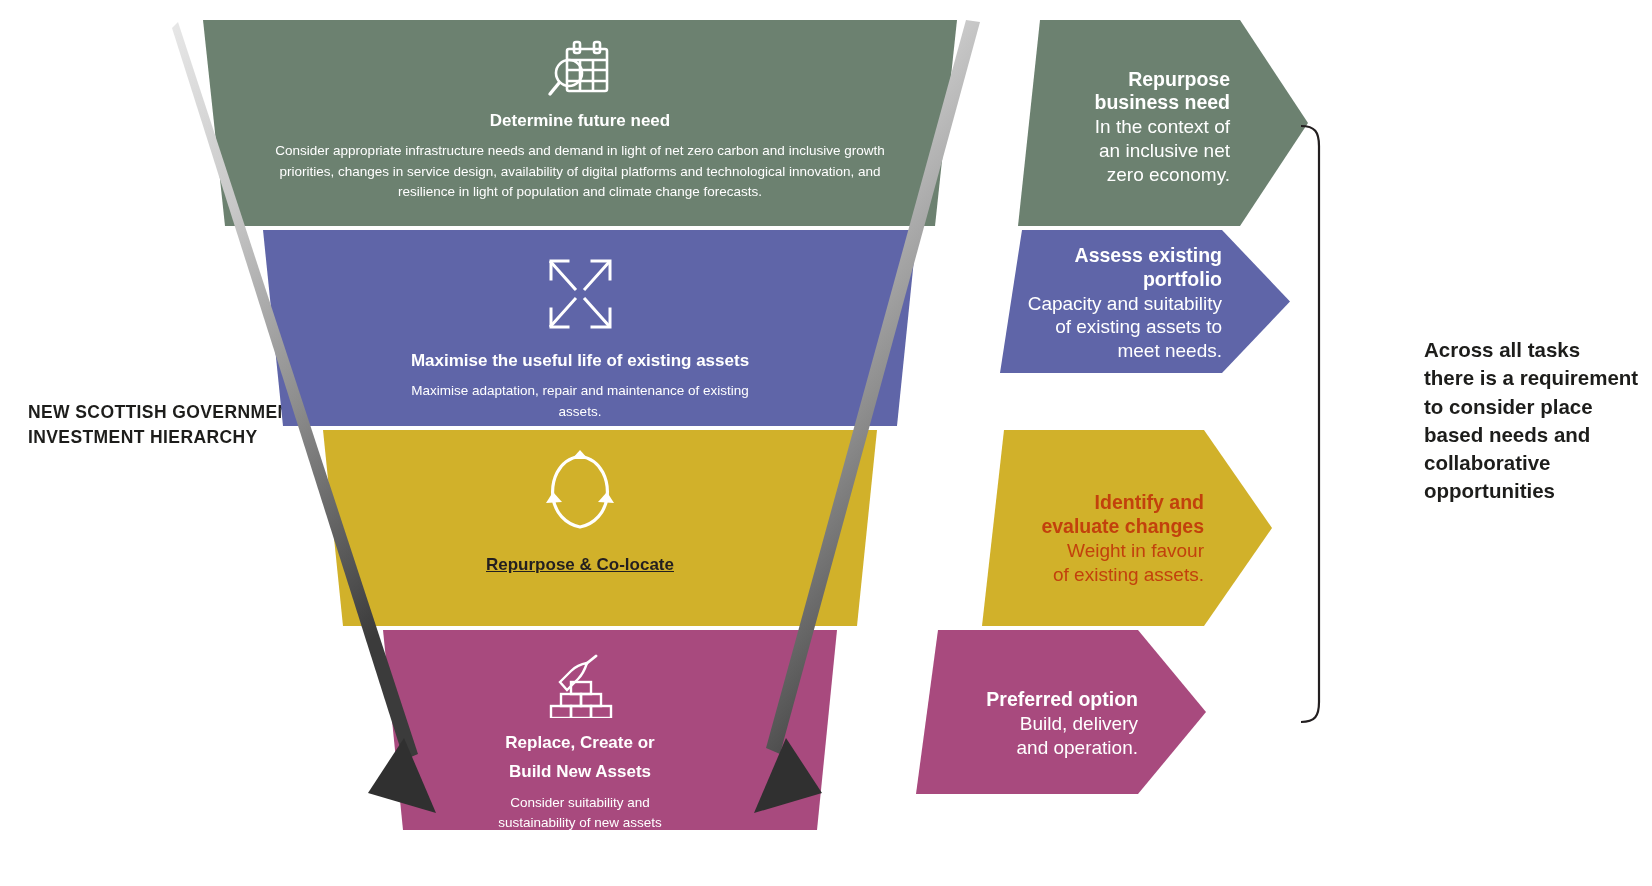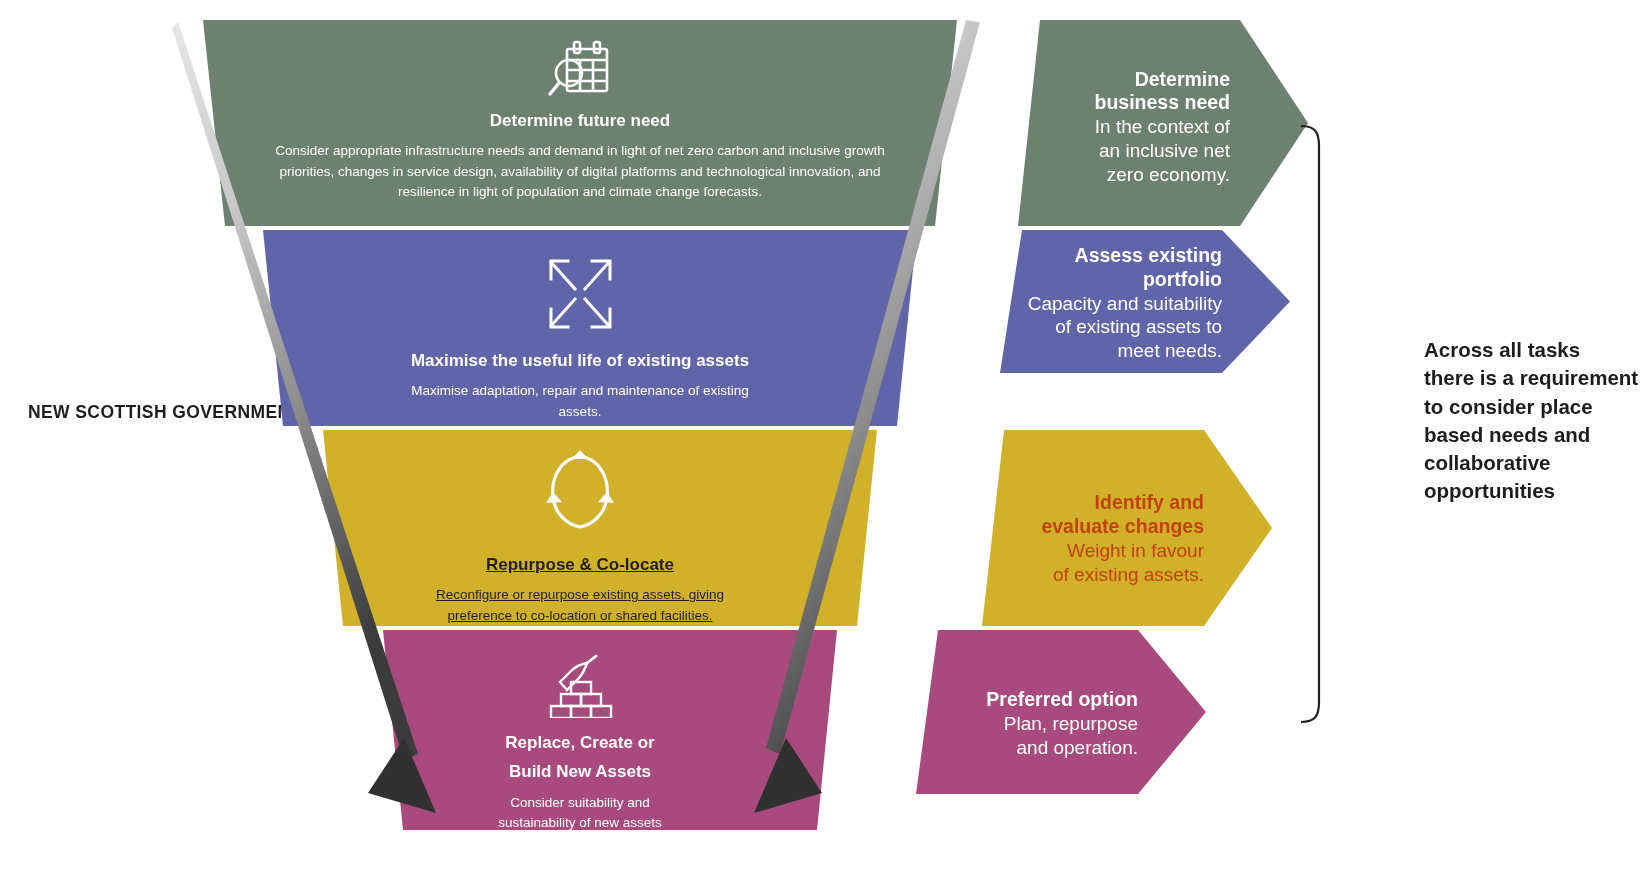--- a/index.html
+++ b/index.html
@@ -151,20 +151,21 @@
   }
   .right-note div { white-space: nowrap; }
 </style>
 </head>
 <body>
 
 <div id="stage">
 
   <div class="left-caption">
     <div>NEW SCOTTISH GOVERNMENT</div>
+    <div>INVESTMENT HIERARCHY</div>
   </div>
 
   <svg class="side-arrow" style="left:168px; top:18px; width:290px; height:815px;" viewBox="0 0 290 815">
     <defs>
       <linearGradient id="gradLeft" x1="0" y1="0" x2="0.35" y2="1">
         <stop offset="0%" stop-color="#e7e7e7"></stop>
         <stop offset="30%" stop-color="#c8c8c8"></stop>
         <stop offset="62%" stop-color="#8d8d8d"></stop>
         <stop offset="100%" stop-color="#3b3b3b"></stop>
       </linearGradient>
@@ -241,21 +242,20 @@
       <div class="funnel-inner">
         <svg class="band-icon" width="74" height="92" viewBox="0 0 74 92">
           <g stroke="#ffffff" stroke-width="3.2" fill="none">
             <path d="M37 8 C 14 12 8 34 10 50 C 12 64 22 76 37 79 C 52 76 62 64 64 50 C 66 34 60 12 37 8"></path>
           </g>
           <polygon points="37,2 45,11 29,11" fill="#ffffff"></polygon>
           <polygon points="10,44 19,54 3,55" fill="#ffffff"></polygon>
           <polygon points="64,44 71,55 55,54" fill="#ffffff"></polygon>
         </svg>
         <div class="band-title" style="margin-top:14px;">Repurpose &amp; Co-locate</div>
-        <div class="band-desc" style="width:330px;">Reconfigure or repurpose existing assets, giving preference to co-location or shared facilities.</div>
       </div>
     </div>
 
     <div class="funnel-band light-text" style="top:610px; height:200px; padding-top:22px;">
       <svg class="band-shape" viewBox="0 0 810 200" preserveAspectRatio="none">
         <polygon points="208,0 662,0 642,200 228,200" fill="#a84a7e"></polygon>
       </svg>
       <div class="funnel-inner">
         <svg class="band-icon" width="80" height="66" viewBox="0 0 80 66">
           <g stroke="#ffffff" stroke-width="2.4" fill="none">
@@ -274,21 +274,21 @@
         <div class="band-desc" style="width:200px;">Consider suitability and sustainability of new assets</div>
       </div>
     </div>
   </div>
 
   <div class="banner light" style="left:1018px; top:20px; width:290px; height:206px;">
     <svg class="banner-shape" viewBox="0 0 290 206" preserveAspectRatio="none">
       <polygon points="22,0 222,0 290,103 222,206 0,206" fill="#6c8170"></polygon>
     </svg>
     <div class="banner-text" style="padding-right:78px; padding-top:8px;">
-      <div class="banner-title">Determine</div>
+      <div class="banner-title">Repurpose</div>
       <div class="banner-title">business need</div>
       <div class="banner-desc">In the context of</div>
       <div class="banner-desc">an inclusive net</div>
       <div class="banner-desc">zero economy.</div>
     </div>
   </div>
 
   <div class="banner light" style="left:1000px; top:230px; width:290px; height:143px;">
     <svg class="banner-shape" viewBox="0 0 290 196" preserveAspectRatio="none">
       <polygon points="22,0 222,0 290,98 222,196 0,196" fill="#5f65a8"></polygon>
@@ -313,21 +313,21 @@
       <div class="banner-desc">of existing assets.</div>
     </div>
   </div>
 
   <div class="banner light" style="left:916px; top:630px; width:290px; height:164px;">
     <svg class="banner-shape" viewBox="0 0 290 200" preserveAspectRatio="none">
       <polygon points="22,0 222,0 290,100 222,200 0,200" fill="#a84a7e"></polygon>
     </svg>
     <div class="banner-text" style="padding-right:68px; padding-top:24px;">
       <div class="banner-title">Preferred option</div>
-      <div class="banner-desc">Plan, repurpose</div>
+      <div class="banner-desc">Build, delivery</div>
       <div class="banner-desc">and operation.</div>
     </div>
   </div>
 
   <svg id="bracket" viewBox="0 0 30 600">
     <path d="M 4 2 C 18 2 22 8 22 22 L 22 578 C 22 592 18 598 4 598" fill="none" stroke="#231f20" stroke-width="2.2"></path>
   </svg>
 
   <div class="right-note">
     <div>Across all tasks</div>

